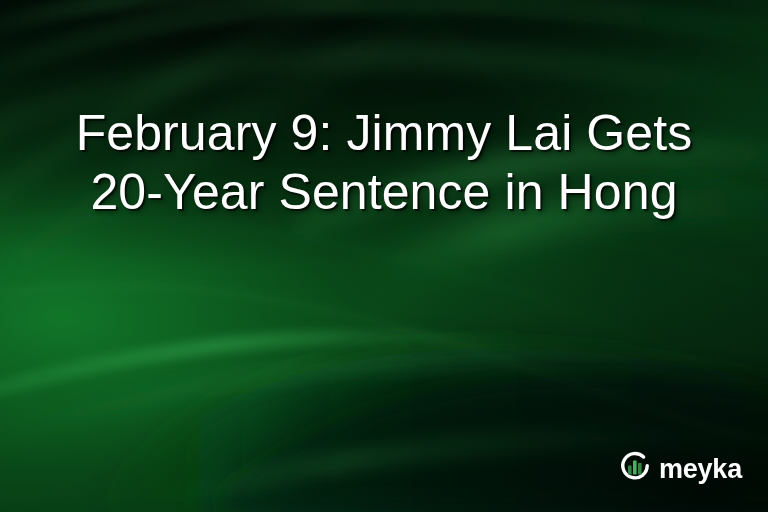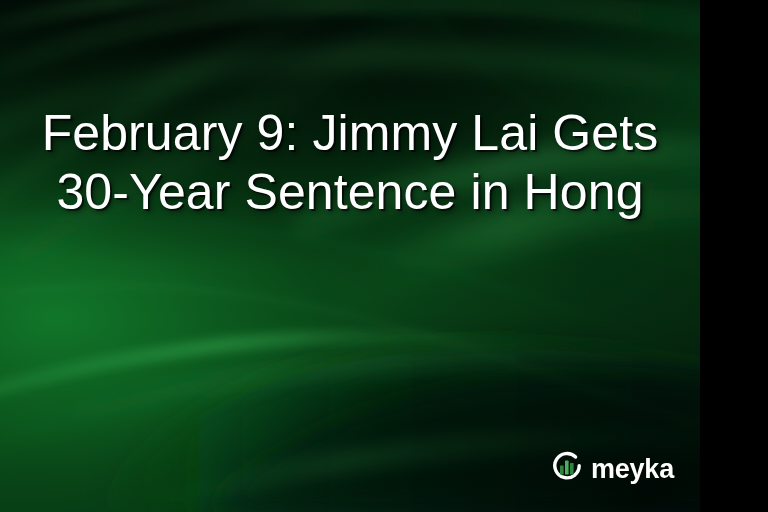--- a/index.html
+++ b/index.html
@@ -6,21 +6,21 @@
     margin: 0;
     padding: 0;
     background: #000;
   }
   body {
     font-family: "Liberation Sans", sans-serif;
   }
 
   #card {
     position: relative;
-    width: 700px;
+    width: 768px;
     height: 512px;
     overflow: hidden;
     background: #a21caf;
   }
 
   
   .bg-layer {
     position: absolute;
     inset: 0;
     pointer-events: none;
@@ -144,21 +144,21 @@
       <path d="M-40,224 C160,204 360,236 540,300 C660,344 740,382 820,412" stroke="#54cf70" stroke-opacity="0.16" stroke-width="1.3" fill="none" filter="url(#blurA)"></path>
       <path d="M420,0 C470,70 560,140 768,196" stroke="#49c766" stroke-opacity="0.18" stroke-width="1.4" fill="none" filter="url(#blurA)"></path>
       <path d="M250,0 C300,96 420,200 768,286" stroke="#3fbb5c" stroke-opacity="0.14" stroke-width="1.2" fill="none" filter="url(#blurA)"></path>
     </svg>
   </div>
 
   <div class="bg-layer" id="bg-darktop"></div>
 
   <div id="headline">
     <span class="headline-line">February 9: Jimmy Lai Gets</span>
-    <span class="headline-line">30-Year Sentence in Hong</span>
+    <span class="headline-line">20-Year Sentence in Hong</span>
   </div>
 
   <div id="logo">
     <span id="logo-mark">
       <svg width="34" height="34" viewBox="0 0 34 34" xmlns="http://www.w3.org/2000/svg" aria-hidden="true">
 
         <path d="M25.6,7.0 A12.2,12.2 0 1 0 29.2,15.6" fill="none" stroke="#ffffff" stroke-width="3.4" stroke-linecap="round"></path>
 
         <rect x="10.0" y="15.4" width="3.6" height="9.2" rx="0.6" fill="#2e8540"></rect>
         <rect x="15.0" y="10.6" width="3.6" height="14.0" rx="0.6" fill="#4bb05d"></rect>

